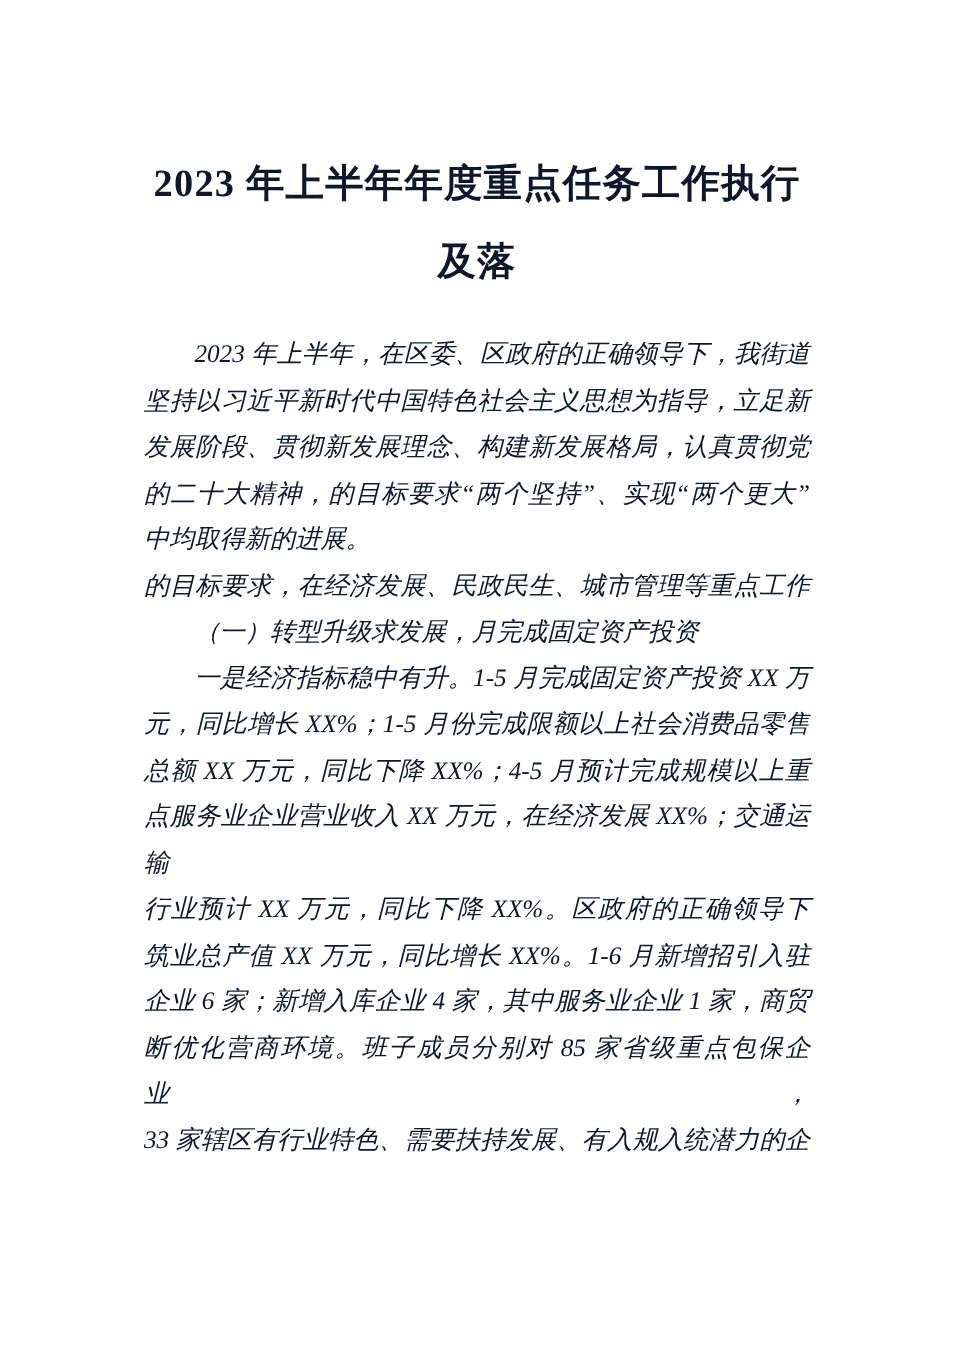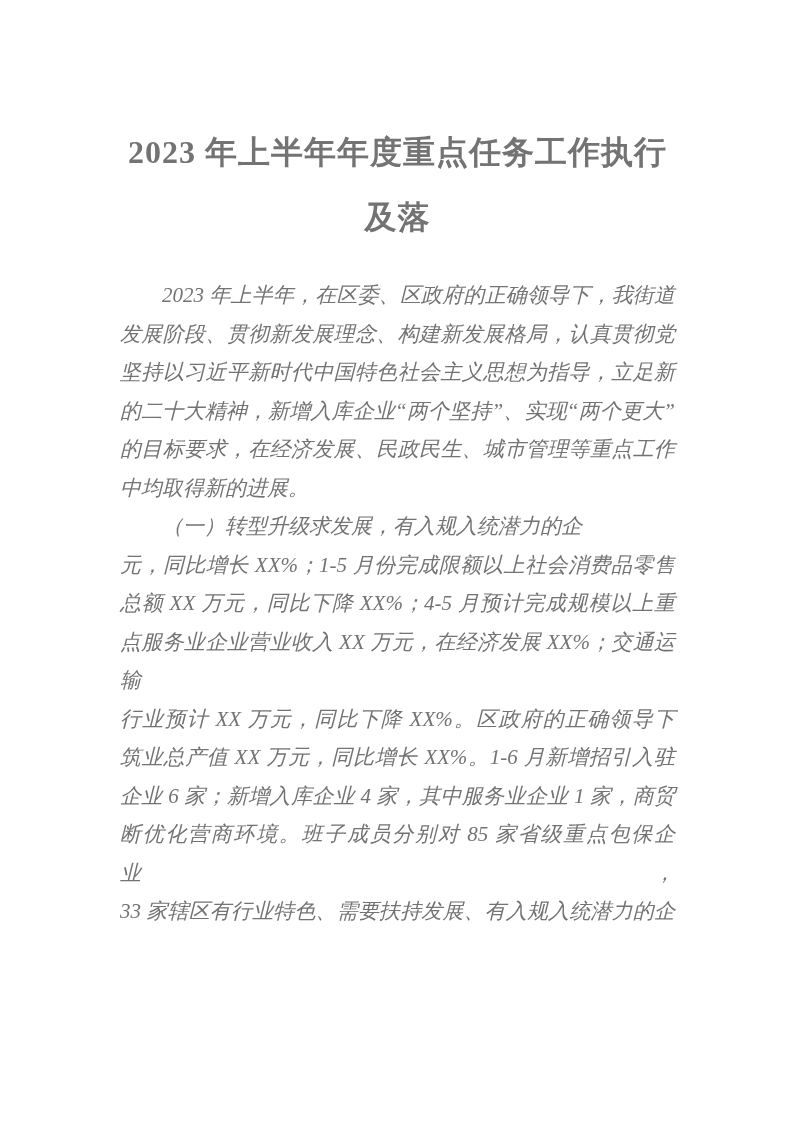--- a/index.html
+++ b/index.html
@@ -9,21 +9,21 @@
   }
   .page {
     position: relative;
     width: 794px;
     height: 1122px;
     margin: 0 auto;
     background: #ffffff;
     box-sizing: border-box;
     padding: 120px 119px 0 120px;
     font-family: "Liberation Serif", "DejaVu Serif", serif;
-    color: #737373;
+    color: #0f172a;
     overflow: hidden;
   }
   .doc-title {
     font-size: 32px;
     font-weight: 700;
     line-height: 65px;
     text-align: center;
     letter-spacing: 1px;
   }
   .doc-body {
@@ -52,30 +52,31 @@
 </head>
 <body>
 
 <div class="page">
   <div class="doc-title">
     <div class="title-line">2023 年上半年年度重点任务工作执行及落</div>
   </div>
   <div class="doc-body">
       <div class="paragraph">
         <div class="line first">2023 年上半年，在区委、区政府的正确领导下，我街道</div>
+        <div class="line">坚持以习近平新时代中国特色社会主义思想为指导，立足新</div>
         <div class="line">发展阶段、贯彻新发展理念、构建新发展格局，认真贯彻党</div>
-        <div class="line">坚持以习近平新时代中国特色社会主义思想为指导，立足新</div>
-        <div class="line">的二十大精神，新增入库企业“两个坚持”、实现“两个更大”</div>
+        <div class="line">的二十大精神，的目标要求“两个坚持”、实现“两个更大”</div>
+        <div class="line last">中均取得新的进展。</div>
         <div class="line">的目标要求，在经济发展、民政民生、城市管理等重点工作</div>
-        <div class="line last">中均取得新的进展。</div>
       </div>
       <div class="paragraph">
-        <div class="line first last">（一）转型升级求发展，有入规入统潜力的企</div>
+        <div class="line first last">（一）转型升级求发展，月完成固定资产投资</div>
       </div>
       <div class="paragraph">
+        <div class="line first">一是经济指标稳中有升。1-5 月完成固定资产投资 XX 万</div>
         <div class="line">元，同比增长 XX%；1-5 月份完成限额以上社会消费品零售</div>
         <div class="line">总额 XX 万元，同比下降 XX%；4-5 月预计完成规模以上重</div>
         <div class="line">点服务业企业营业收入 XX 万元，在经济发展 XX%；交通运输</div>
         <div class="line">行业预计 XX 万元，同比下降 XX%。区政府的正确领导下</div>
         <div class="line">筑业总产值 XX 万元，同比增长 XX%。1-6 月新增招引入驻</div>
         <div class="line">企业 6 家；新增入库企业 4 家，其中服务业企业 1 家，商贸</div>
         <div class="line">断优化营商环境。班子成员分别对 85 家省级重点包保企业，</div>
         <div class="line">33 家辖区有行业特色、需要扶持发展、有入规入统潜力的企</div>
       </div>
     </div>

